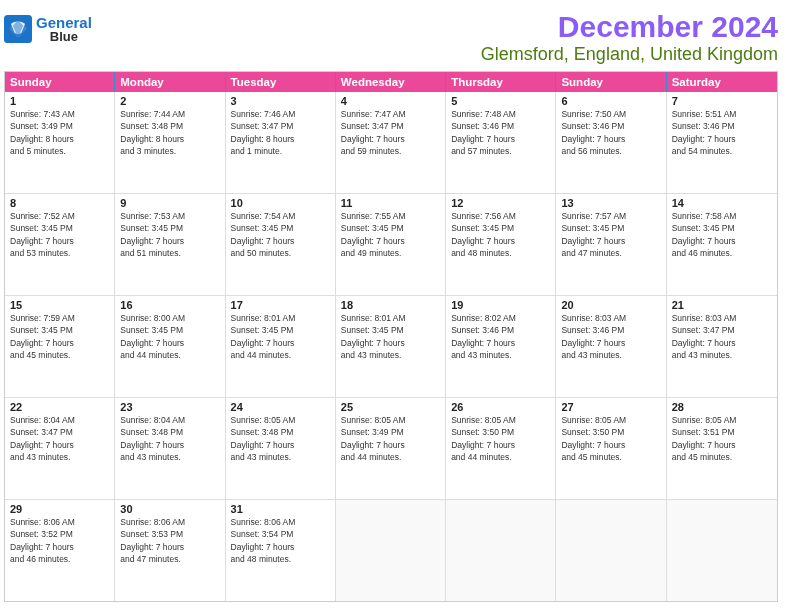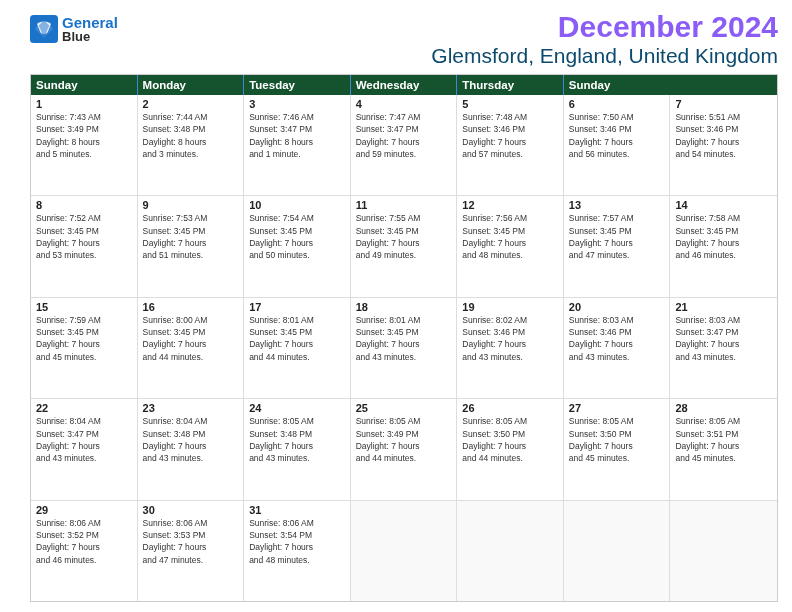--- a/index.html
+++ b/index.html
@@ -6,21 +6,21 @@
     body {
       width: 792px;
       height: 612px;
       font-family: Arial, sans-serif;
       background: #fff;
       overflow: hidden;
     }
     .page {
       width: 792px;
       height: 612px;
-      padding: 10px 14px 10px 30px;
+      padding: 10px 14px 10px 4px;
       display: flex;
       flex-direction: column;
     }
     .header {
       display: flex;
       justify-content: space-between;
       align-items: flex-start;
       margin-bottom: 6px;
     }
     .logo {
@@ -35,34 +35,34 @@
     }
     .title-block {
       text-align: right;
     }
     .title-block h1 {
       font-size: 30px;
       font-weight: 600;
       color: #8b5cf6;
     }
     .title-block h2 {
-      font-size: 21px;
+      font-size: 18px;
       font-weight: 400;
-      color: #0c4a6e;
+      color: #4d7c0f;
     }
     .calendar {
       flex: 1;
       display: flex;
       flex-direction: column;
       border: 1px solid #ccc;
     }
     .cal-header {
       display: grid;
       grid-template-columns: repeat(7, 1fr);
-      background: #14532d;
+      background: #ec4899;
     }
     .cal-header-cell {
       color: #fff;
       font-size: 11.5px;
       font-weight: bold;
       padding: 4px 5px;
       border-right: 1px solid #3a8ad4;
       text-align: left;
     }
     .cal-header-cell:last-child { border-right: none; }
@@ -106,37 +106,38 @@
   <div class="header">
     <div class="logo">
       <svg class="logo-icon" viewBox="0 0 32 32">
         <rect x="0" y="0" width="32" height="32" rx="4" fill="#1a73c9"></rect>
         <polygon points="10,8 22,8 26,16 16,26 6,16" fill="#fff" opacity="0.15"></polygon>
         <path d="M8 10 Q16 4 24 10 L20 20 Q16 24 12 20 Z" fill="#fff" opacity="0.9"></path>
         <path d="M16 6 L22 12 L16 26 L10 12 Z" fill="#1a73c9" opacity="0.5"></path>
       </svg>
       <div>
         <div style="font-size:15px;font-weight:bold;color:#1a73c9;">General</div>
-        <div style="font-size:13px;font-weight:bold;color:#2c2c2c;margin-top:-2px;">Blue</div>
+        <div style="font-size:13px;font-weight:bold;color:#2c2c2c;margin-top:-2px;text-align:center;">Blue</div>
       </div>
     </div>
     <div class="title-block">
       <h1>December 2024</h1>
       <h2>Glemsford, England, United Kingdom</h2>
     </div>
   </div>
 
   <div class="calendar">
     <div class="cal-header">
     <div class="cal-header-cell">Sunday</div>
         <div class="cal-header-cell">Monday</div>
         <div class="cal-header-cell">Tuesday</div>
         <div class="cal-header-cell">Wednesday</div>
         <div class="cal-header-cell">Thursday</div>
         <div class="cal-header-cell">Sunday</div>
+        <div class="cal-header-cell">Saturday</div>
       </div>
     <div class="cal-body">
     <div class="cal-week">
           <div class="cal-cell">
             <span class="day-num">1</span>
             <div class="info-line">Sunrise: 7:43 AM</div>
             <div class="info-line">Sunset: 3:49 PM</div>
             <div class="info-line">Daylight: 8 hours</div>
             <div class="info-line">and 5 minutes.</div>
           </div>

